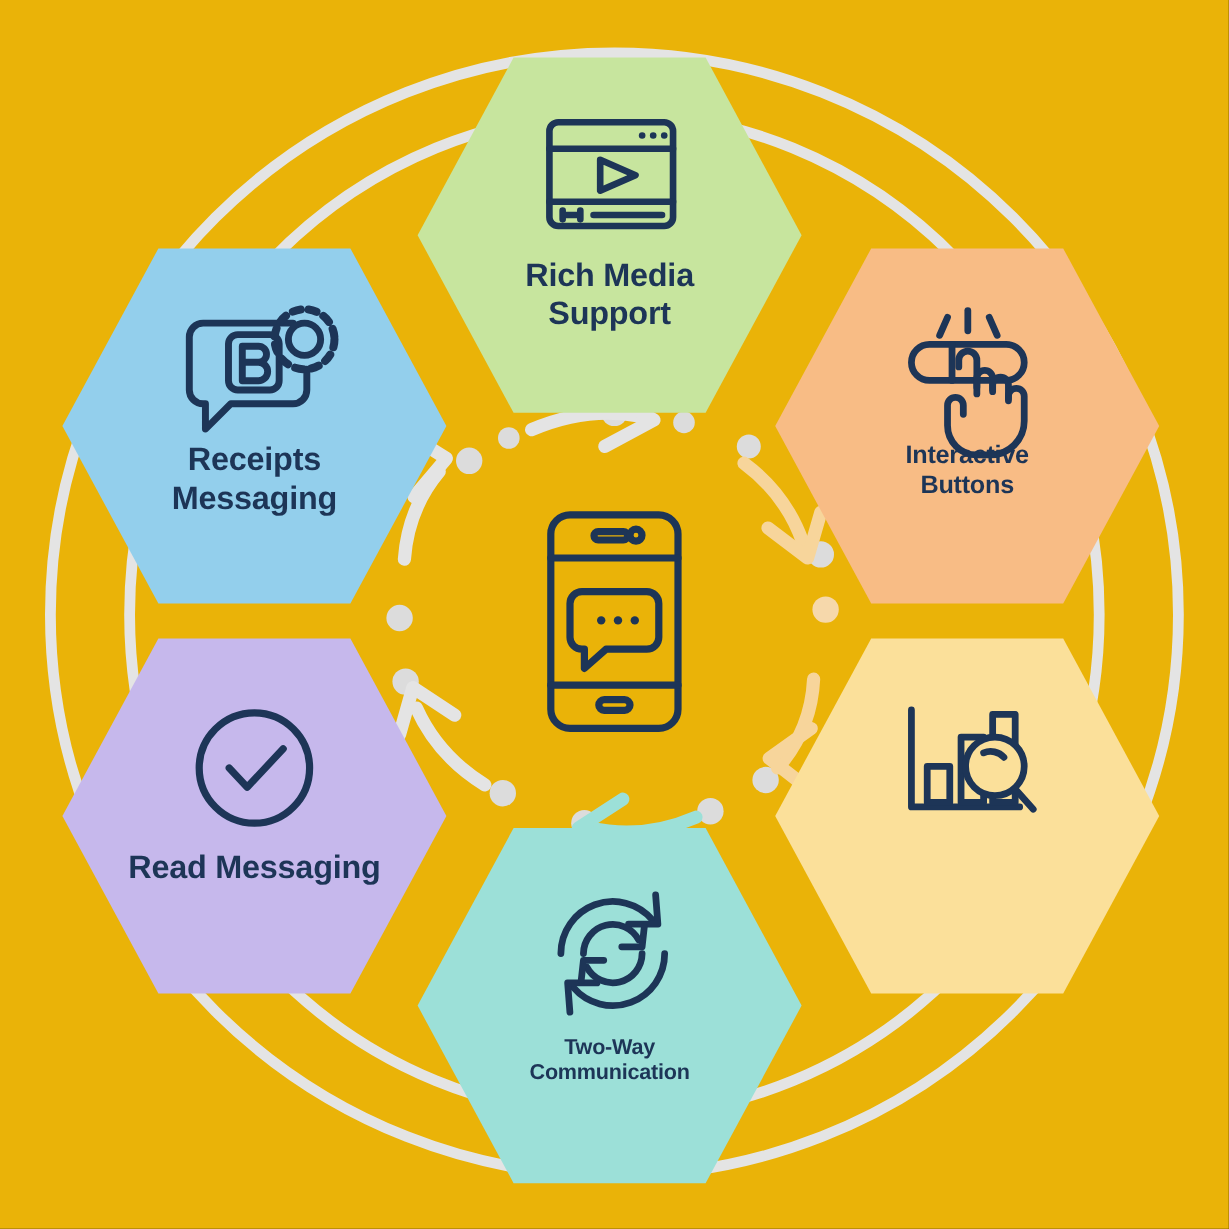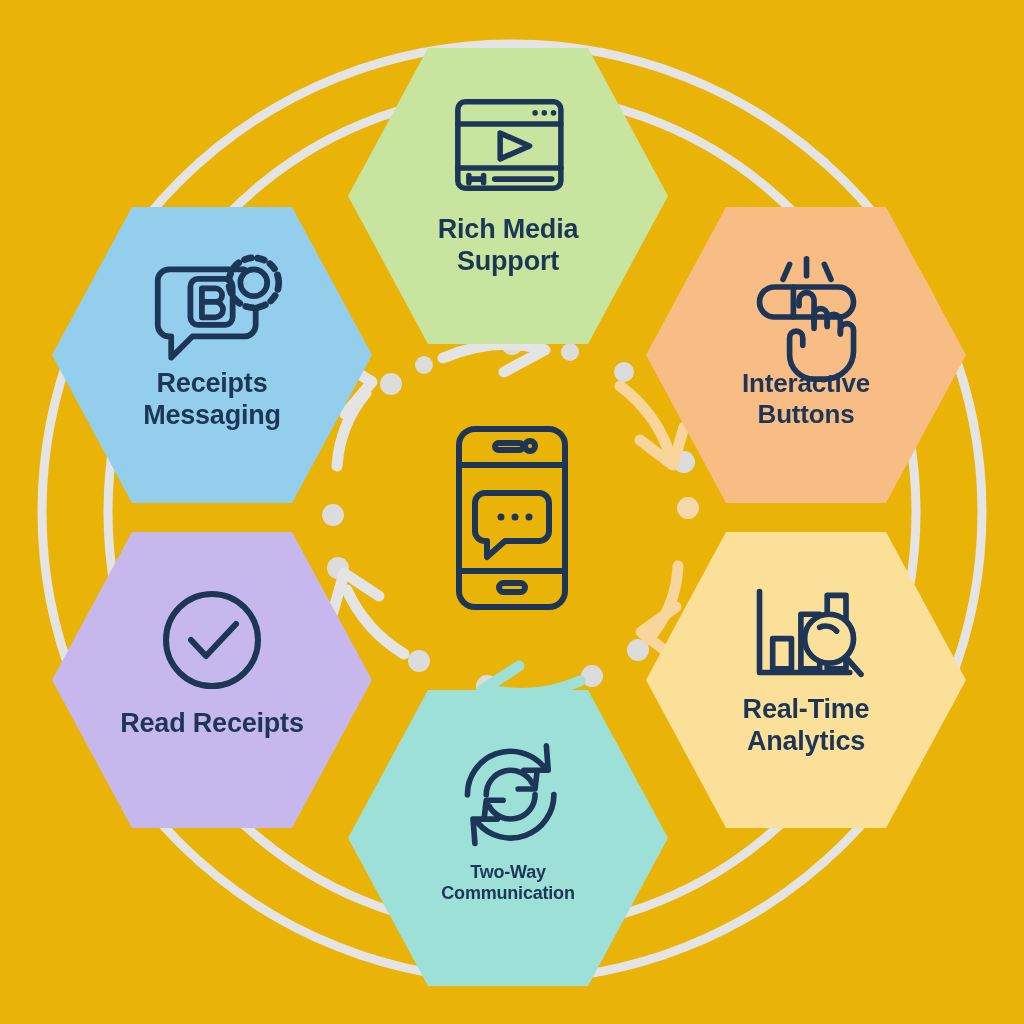--- a/index.html
+++ b/index.html
@@ -184,27 +184,25 @@
                l-18 16 v-16 h-2 a10 10 0 0 1 -10 -10 V78 a10 10 0 0 1 10 -10 z"></path>
       <circle cx="46" cy="92" r="3.5" fill="#1d3557" stroke="none"></circle>
       <circle cx="60" cy="92" r="3.5" fill="#1d3557" stroke="none"></circle>
       <circle cx="74" cy="92" r="3.5" fill="#1d3557" stroke="none"></circle>
     </g>
   </svg>
 
   <div class="hex-label" style="left:348px;top:214px;width:320px;font-size:27px;">Rich Media
 Support</div>
 
-  <div class="hex-label" style="left:646px;top:368px;width:320px;font-size:26px;">Interactive
+  <div class="hex-label" style="left:646px;top:368px;width:320px;font-size:21px;">Interactive
 Buttons</div>
 
-  <div class="hex-label" style="left:646px;top:694px;width:320px;font-size:27px;">Real-Time
-Analytics</div>
 
   <div class="hex-label" style="left:348px;top:862px;width:320px;font-size:18px;">Two-Way
 Communication</div>
 
-  <div class="hex-label" style="left:52px;top:708px;width:320px;font-size:27px;">Read Receipts</div>
+  <div class="hex-label" style="left:52px;top:708px;width:320px;font-size:27px;">Read Messaging</div>
 
   <div class="hex-label" style="left:52px;top:368px;width:320px;font-size:27px;">Receipts
 Messaging</div>
 
 </div>
 
 </body></html>

